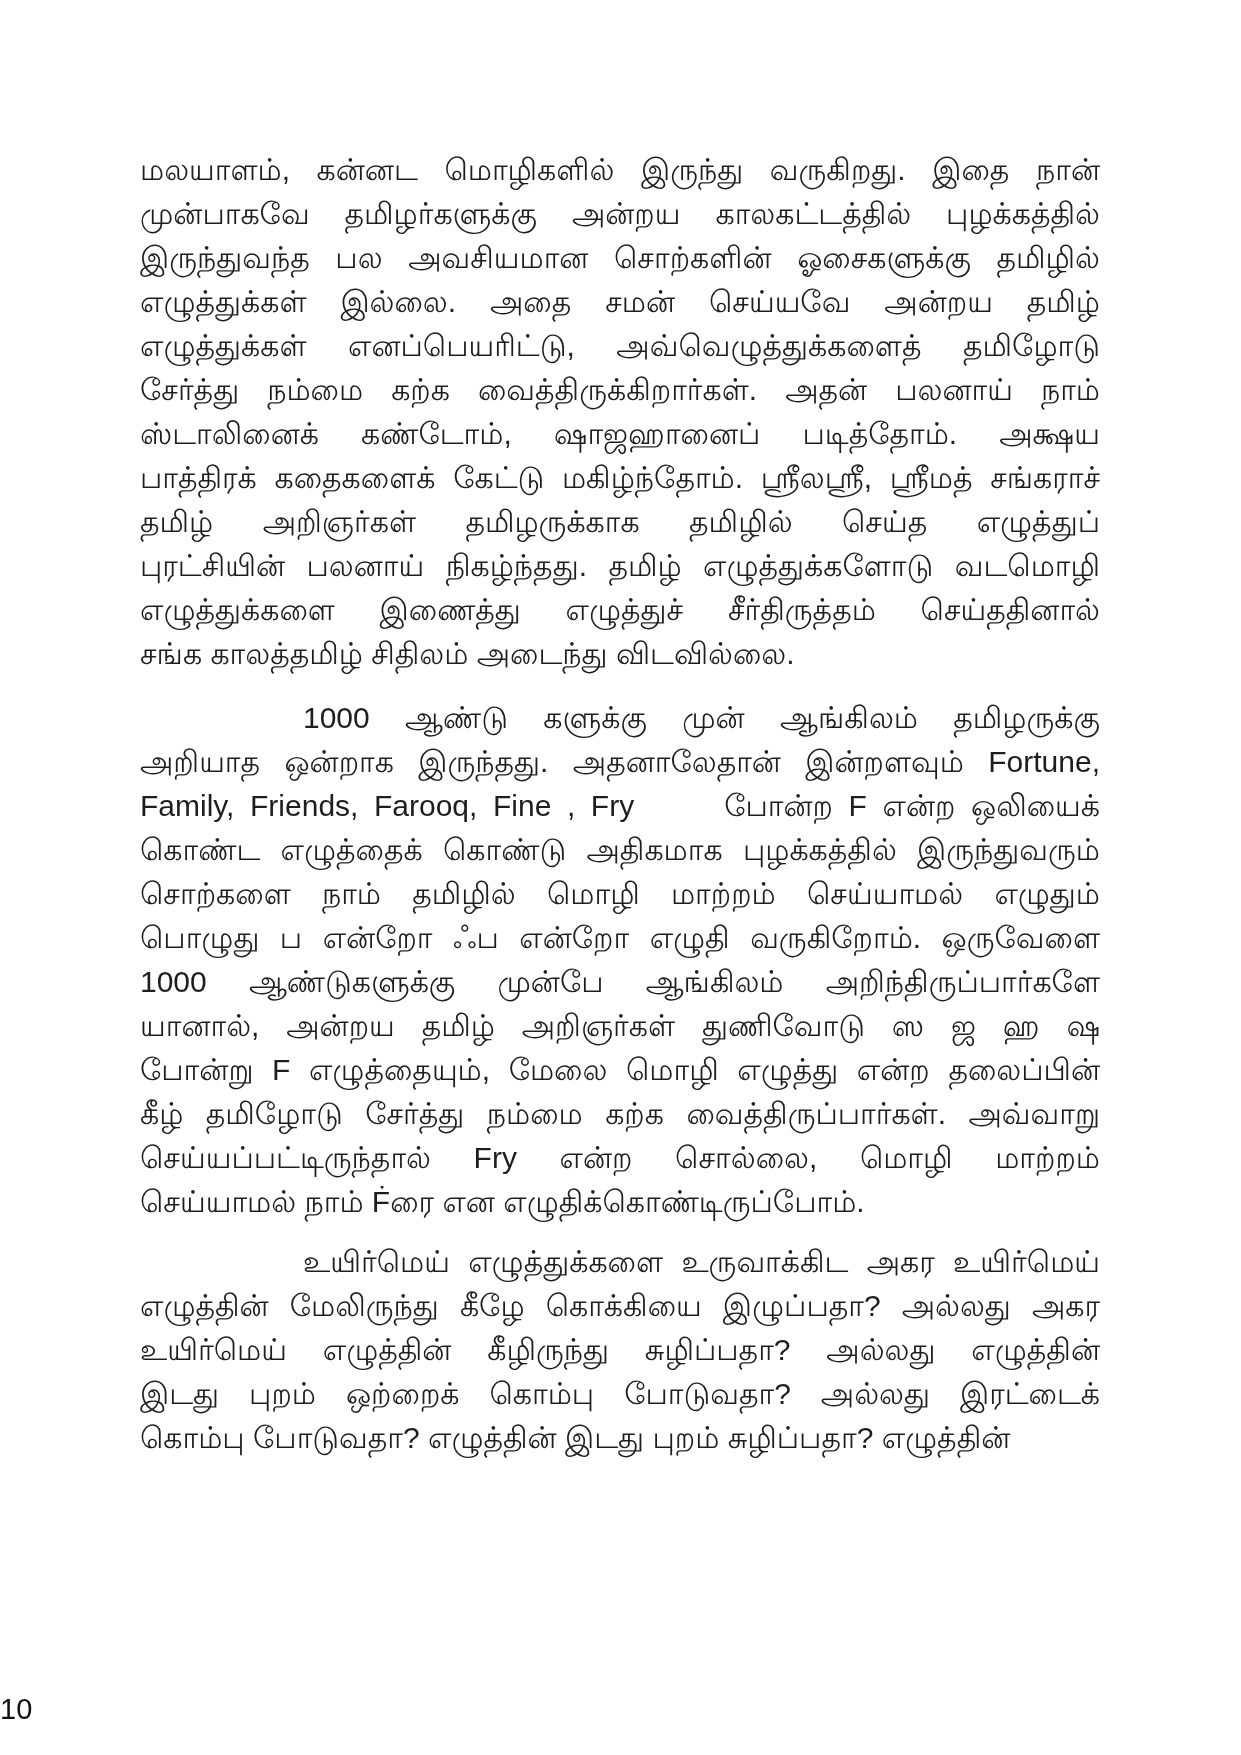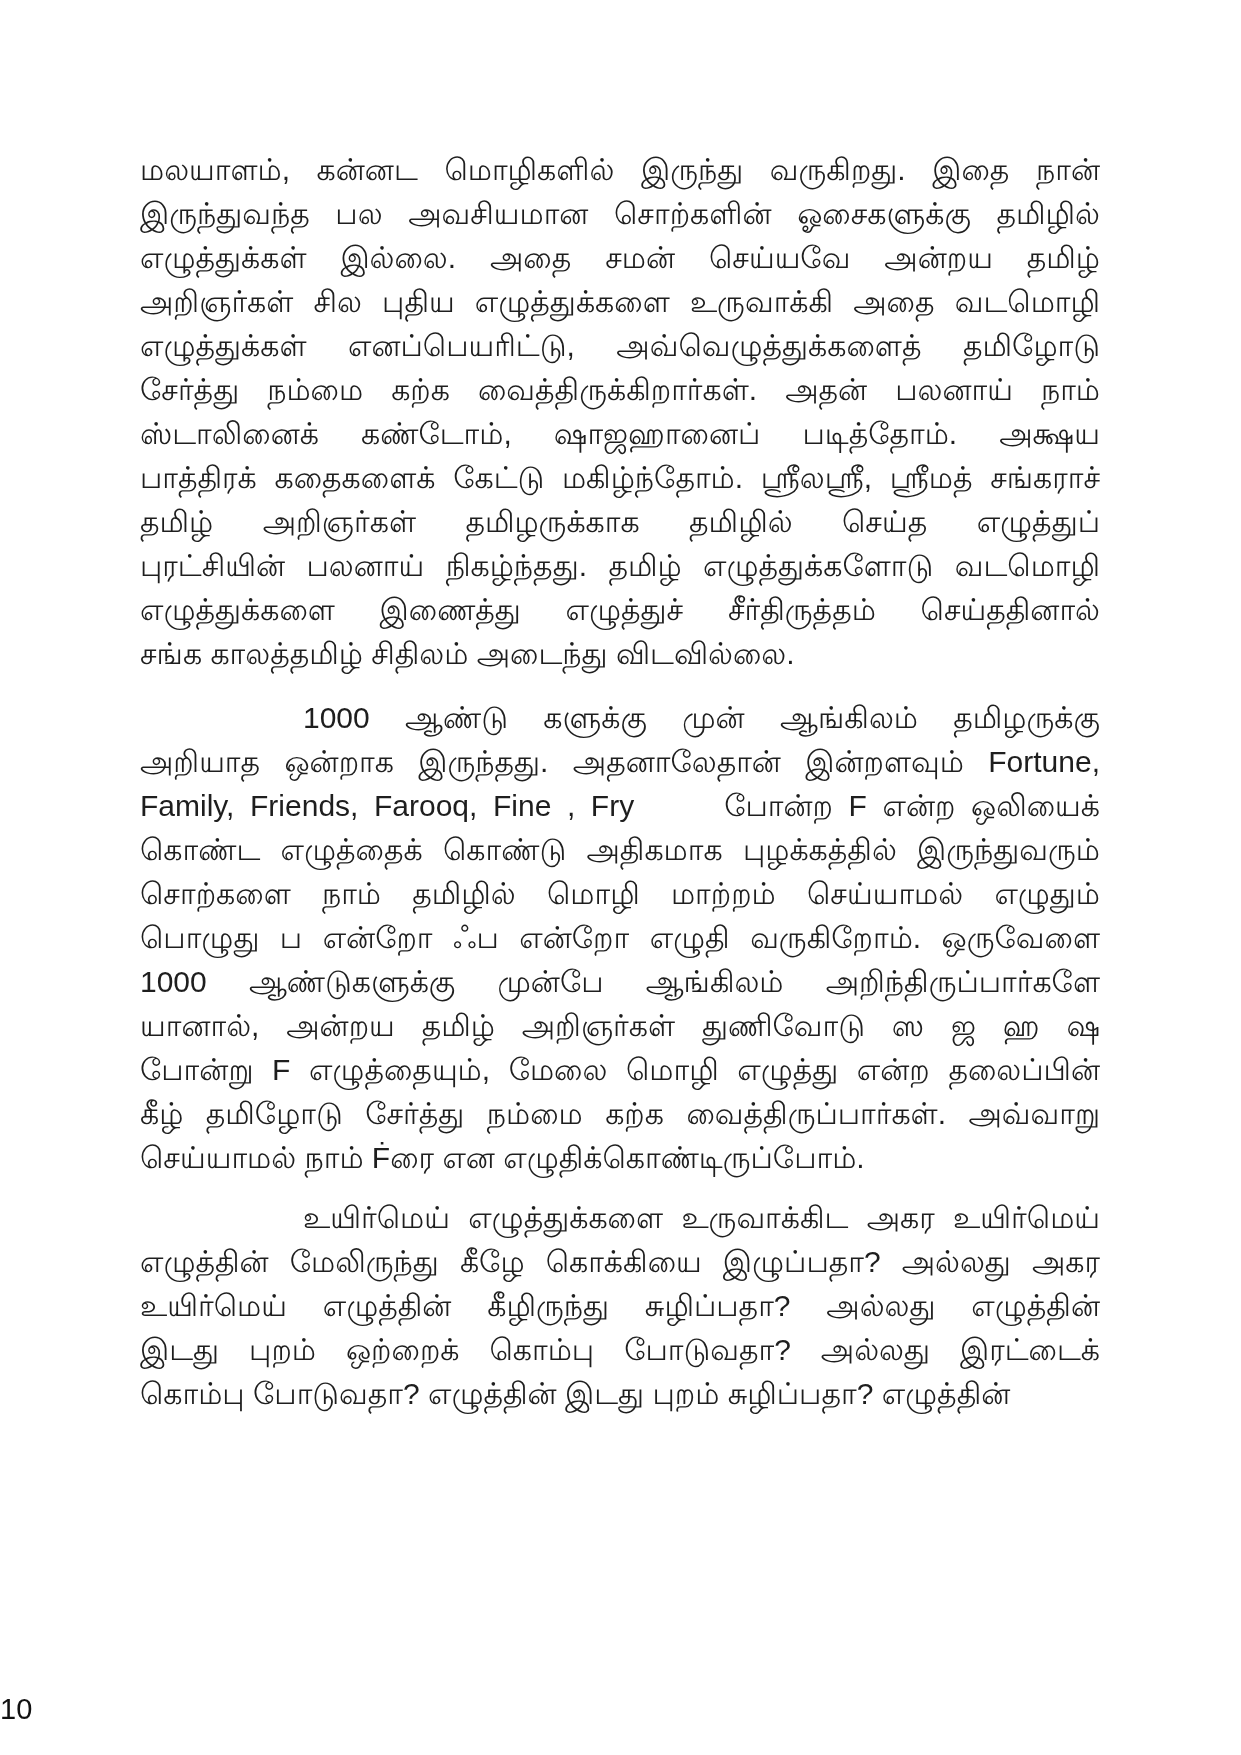--- a/index.html
+++ b/index.html
@@ -56,43 +56,44 @@
     color: #111111;
   }
 </style>
 </head>
 <body>
 
 <div class="page">
   <div class="text-body">
       <div class="paragraph p1">
         <div class="line">மலயாளம், கன்னட மொழிகளில் இருந்து வருகிறது. இதை நான்</div>
+        <div class="line">முன்பாகவே தமிழர்களுக்கு அன்றய காலகட்டத்தில் புழக்கத்தில்</div>
         <div class="line">இருந்துவந்த பல அவசியமான சொற்களின் ஓசைகளுக்கு தமிழில்</div>
         <div class="line">எழுத்துக்கள் இல்லை. அதை சமன் செய்யவே அன்றய தமிழ்</div>
-        <div class="line">அறிஞர்கள் சில புதிய எழுத்துக்களை உருவாக்கி அதை வடமொழி</div>
         <div class="line">எழுத்துக்கள் எனப்பெயரிட்டு, அவ்வெழுத்துக்களைத் தமிழோடு</div>
         <div class="line">சேர்த்து நம்மை கற்க வைத்திருக்கிறார்கள். அதன் பலனாய் நாம்</div>
         <div class="line">ஸ்டாலினைக் கண்டோம், ஷாஜஹானைப் படித்தோம். அக்ஷய</div>
         <div class="line">பாத்திரக் கதைகளைக் கேட்டு மகிழ்ந்தோம். ஸ்ரீலஸ்ரீ, ஸ்ரீமத் சங்கராச்</div>
         <div class="line">தமிழ் அறிஞர்கள் தமிழருக்காக தமிழில் செய்த எழுத்துப்</div>
         <div class="line">புரட்சியின் பலனாய் நிகழ்ந்தது. தமிழ் எழுத்துக்களோடு வடமொழி</div>
         <div class="line">எழுத்துக்களை இணைத்து எழுத்துச் சீர்திருத்தம் செய்ததினால்</div>
         <div class="line last">சங்க காலத்தமிழ் சிதிலம் அடைந்து விடவில்லை.</div>
       </div>
       <div class="paragraph p2">
         <div class="line first-indent">1000 ஆண்டு களுக்கு முன் ஆங்கிலம் தமிழருக்கு</div>
         <div class="line">அறியாத ஒன்றாக இருந்தது. அதனாலேதான் இன்றளவும் Fortune,</div>
         <div class="line">Family, Friends, Farooq, Fine , Fry   போன்ற F என்ற ஒலியைக்</div>
         <div class="line">கொண்ட எழுத்தைக் கொண்டு அதிகமாக புழக்கத்தில் இருந்துவரும்</div>
         <div class="line">சொற்களை நாம் தமிழில் மொழி மாற்றம் செய்யாமல் எழுதும்</div>
         <div class="line">பொழுது ப என்றோ ஃப என்றோ எழுதி வருகிறோம். ஒருவேளை</div>
         <div class="line">1000 ஆண்டுகளுக்கு முன்பே ஆங்கிலம் அறிந்திருப்பார்களே</div>
         <div class="line">யானால், அன்றய தமிழ் அறிஞர்கள் துணிவோடு ஸ ஜ ஹ ஷ</div>
         <div class="line">போன்று F எழுத்தையும், மேலை மொழி எழுத்து என்ற தலைப்பின்</div>
         <div class="line">கீழ் தமிழோடு சேர்த்து நம்மை கற்க வைத்திருப்பார்கள். அவ்வாறு</div>
+        <div class="line">செய்யப்பட்டிருந்தால் Fry என்ற சொல்லை, மொழி மாற்றம்</div>
         <div class="line last">செய்யாமல் நாம் Ḟரை என எழுதிக்கொண்டிருப்போம்.</div>
       </div>
       <div class="paragraph p3">
         <div class="line first-indent">உயிர்மெய் எழுத்துக்களை உருவாக்கிட அகர உயிர்மெய்</div>
         <div class="line">எழுத்தின் மேலிருந்து கீழே கொக்கியை இழுப்பதா? அல்லது அகர</div>
         <div class="line">உயிர்மெய் எழுத்தின் கீழிருந்து சுழிப்பதா? அல்லது எழுத்தின்</div>
         <div class="line">இடது புறம் ஒற்றைக் கொம்பு போடுவதா? அல்லது இரட்டைக்</div>
         <div class="line last">கொம்பு போடுவதா? எழுத்தின் இடது புறம் சுழிப்பதா? எழுத்தின்</div>
       </div>
     </div>

